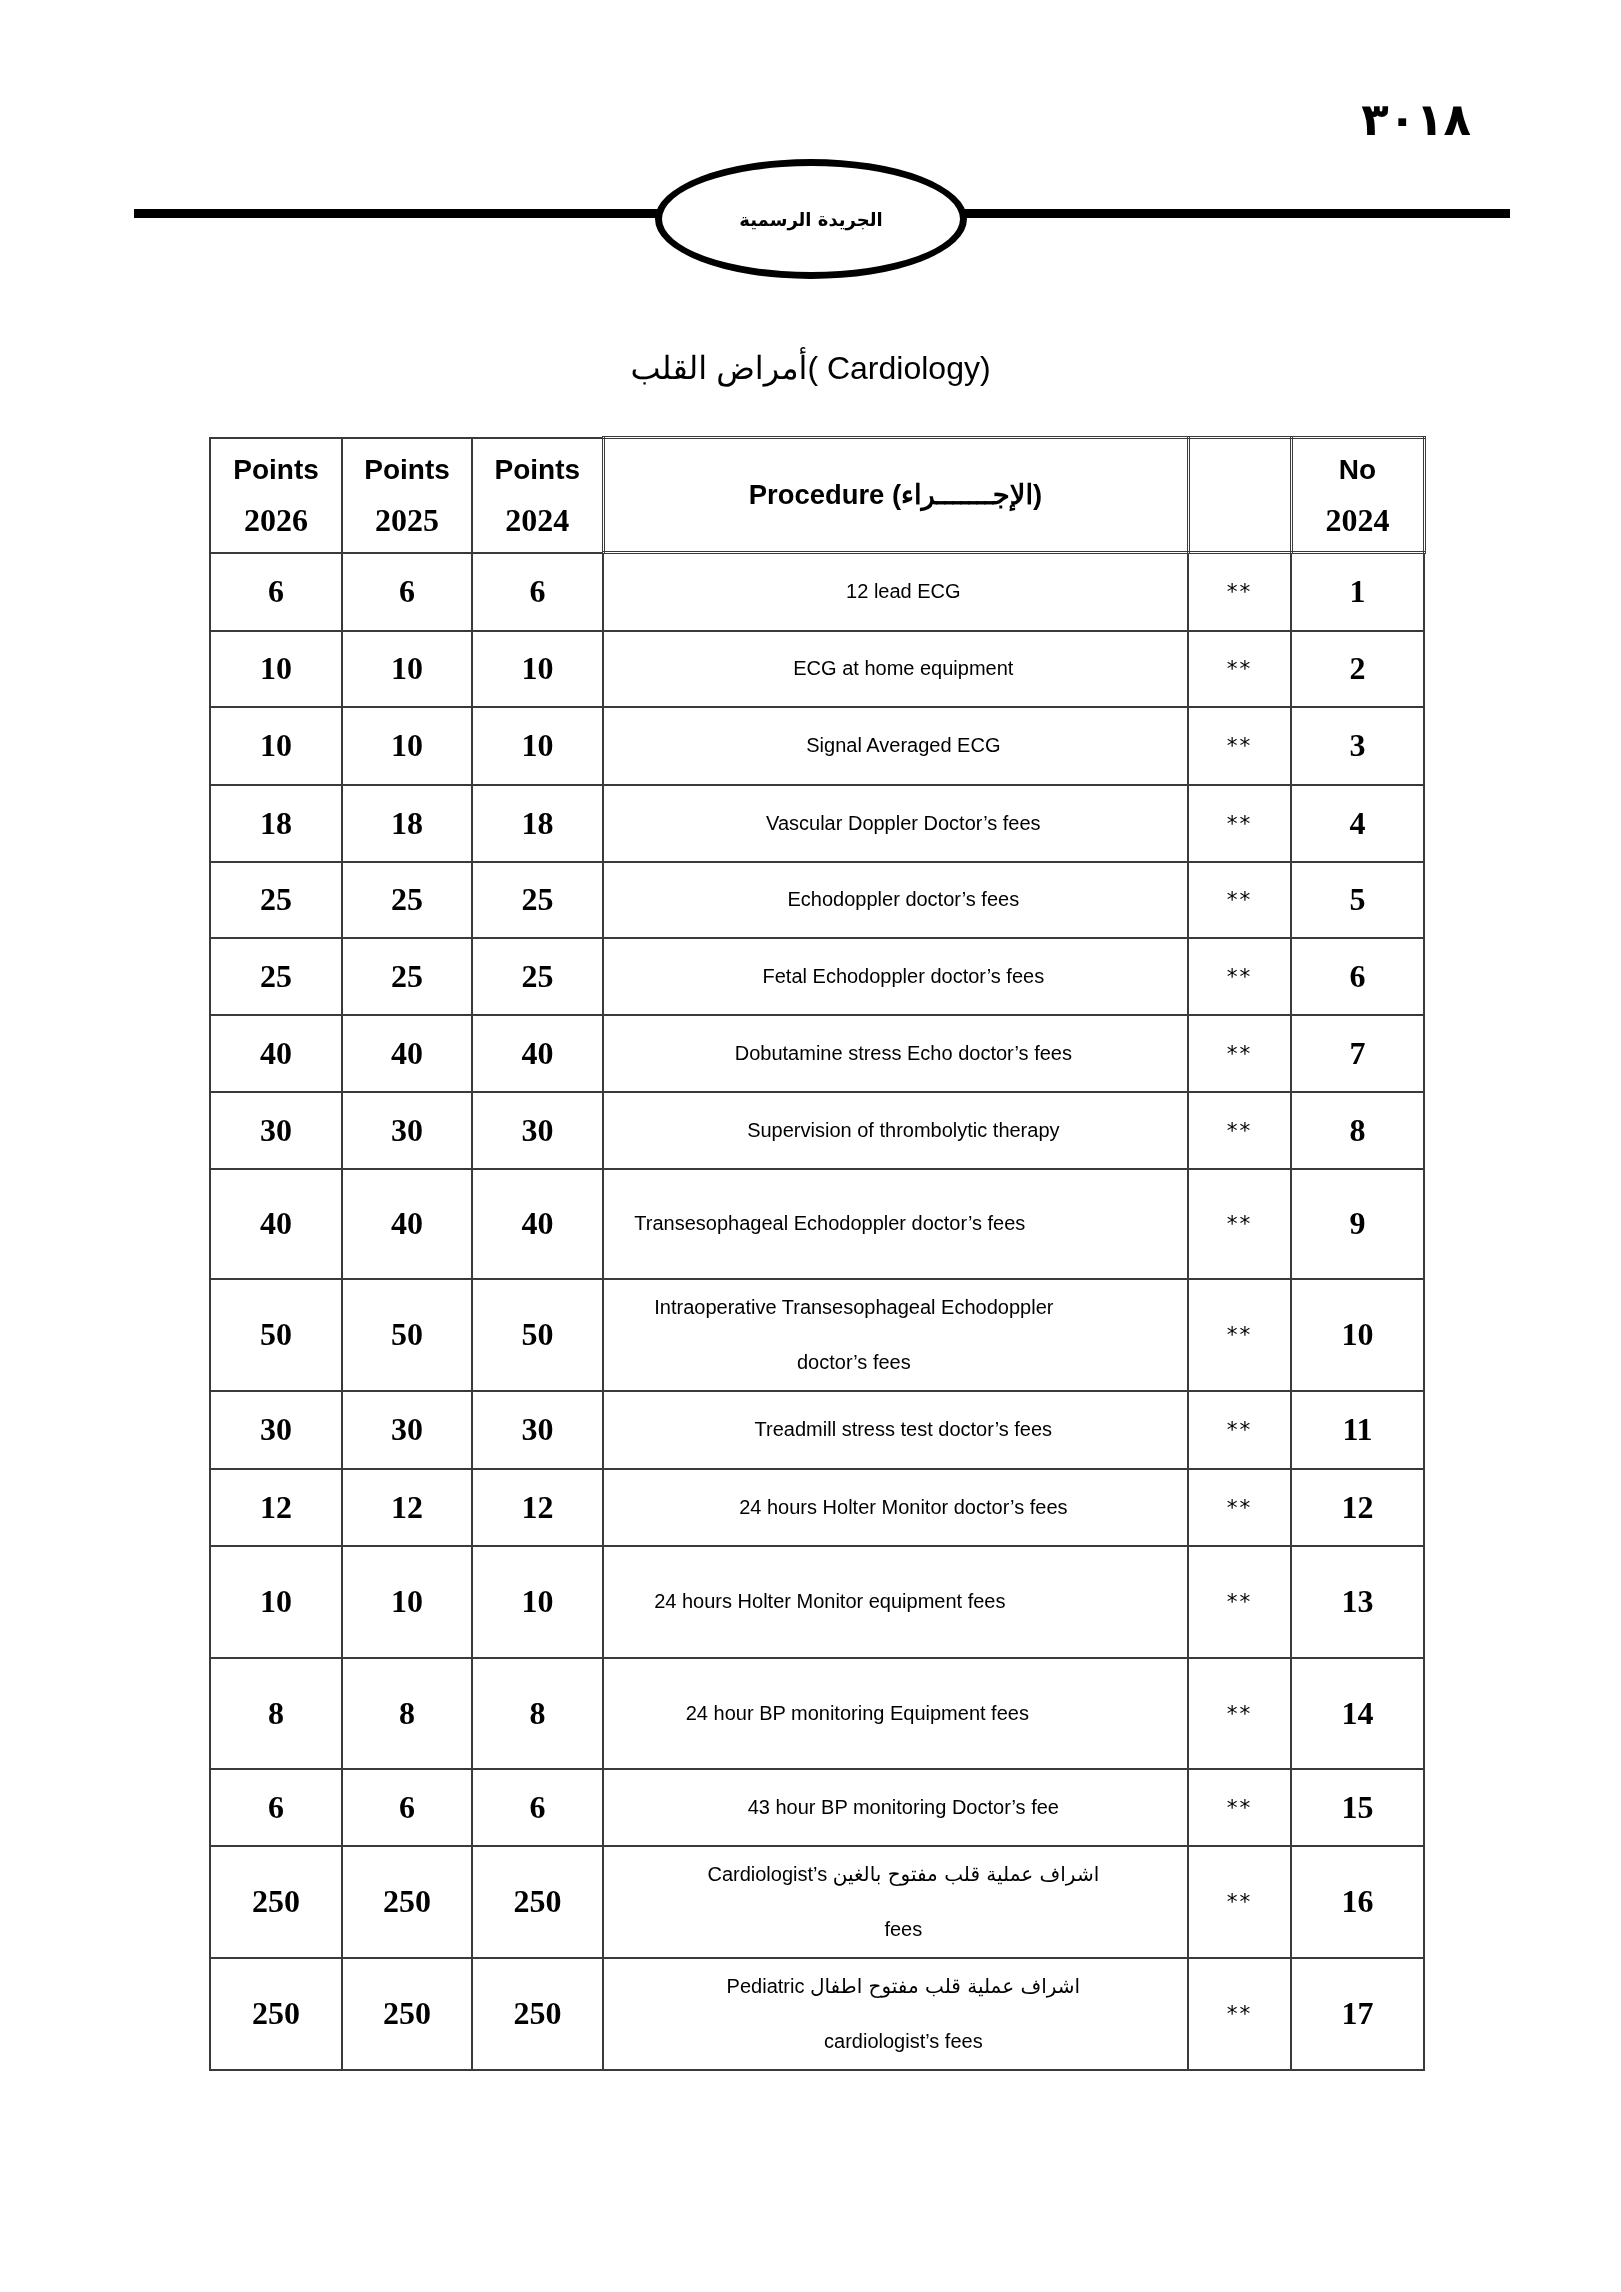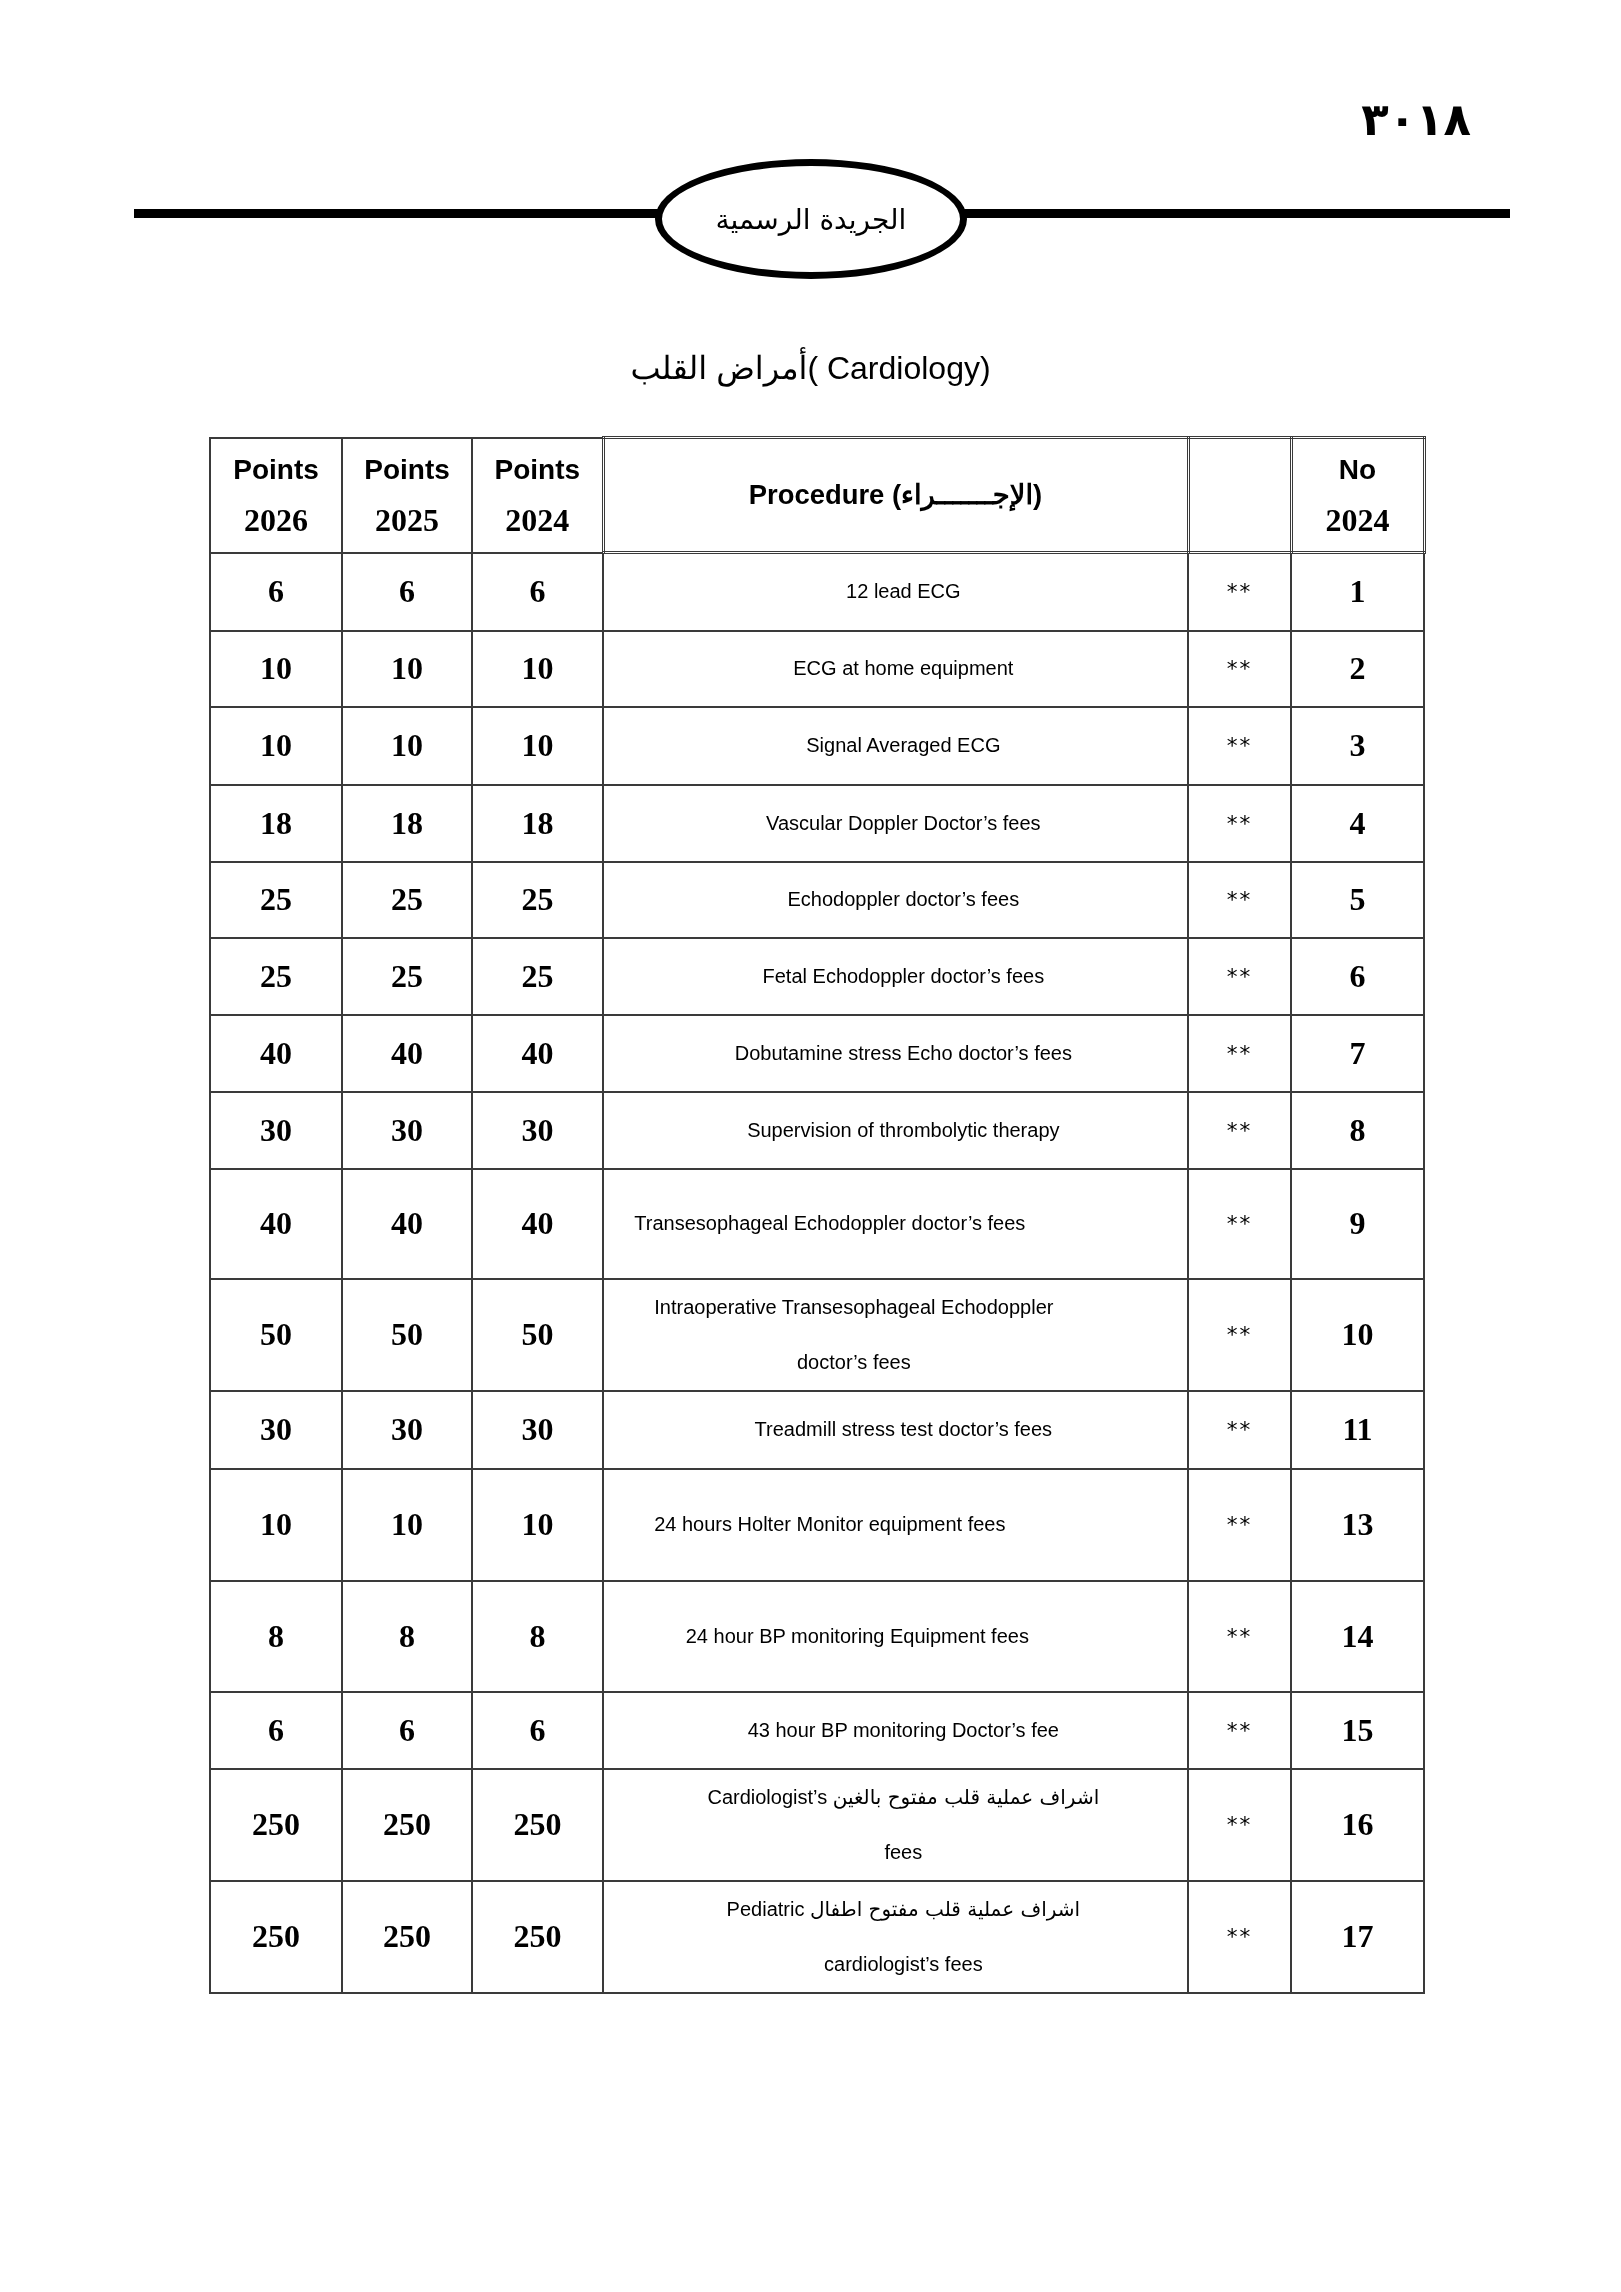--- a/index.html
+++ b/index.html
@@ -2,21 +2,21 @@
 <html><head>
 <meta charset="utf-8">
 <style>
   html, body { margin:0; padding:0; background:#fff; }
   body { width:1621px; height:2293px; position:relative; overflow:hidden; font-family:"Liberation Sans", sans-serif; color:#000; }
   .page-num { position:absolute; top:93px; right:150px; font-family:"DejaVu Sans", sans-serif; font-weight:bold; font-size:45px; letter-spacing:5.9px; direction:rtl; }
   .rule { position:absolute; top:209px; height:8.8px; background:#000; }
   .rule.left { left:134px; width:524px; }
   .rule.right { left:961px; width:549px; }
   .oval { position:absolute; left:655px; top:159px; width:312px; height:120px; box-sizing:border-box; border:7.8px solid #000; border-radius:50%; background:#fff; display:flex; align-items:center; justify-content:center; }
-  .oval span { font-family:"DejaVu Sans", sans-serif; font-weight:normal; font-size:28px; direction:rtl; }
+  .oval span { font-family:"DejaVu Sans", sans-serif; font-weight:bold; font-size:18px; direction:rtl; }
   .section-title { position:absolute; top:343px; left:0; width:1621px; text-align:center; font-size:32px;margin-top:6px; }
   table { position:absolute; left:209px; top:436px; width:1215px; border-collapse:collapse; table-layout:fixed; }
   td, th { border:2px solid #3a3a3a; text-align:center; vertical-align:middle; padding:0; }
   th { font-weight:bold; }
   .hdr-top { font-family:"Liberation Sans", sans-serif; font-size:28px; font-weight:bold; line-height:51px; display:block; }
   .hdr-bot { font-family:"Liberation Serif", serif; font-size:32px; font-weight:bold; line-height:51px; display:block; }
   .proc-h { font-size:27.4px; font-weight:bold; border:3.9px double #3a3a3a; }
   .num { font-family:"Liberation Serif", serif; font-weight:bold; font-size:32px; }
   .proc { text-align:center; padding-left:15.7px; font-weight:normal; font-size:20px; line-height:55px; }
   .star { font-size:21.6px; font-family:"DejaVu Sans", sans-serif; letter-spacing:2px; }
@@ -147,20 +147,28 @@
         <td class="num">10</td>
       </tr>
       <tr style="height: 78px;">
         <td class="num">30</td>
         <td class="num">30</td>
         <td class="num">30</td>
         <td class="proc">Treadmill stress test doctor’s fees</td>
         <td class="star">**</td>
         <td class="num">11</td>
       </tr>
+      <tr style="height: 77px;">
+        <td class="num">12</td>
+        <td class="num">12</td>
+        <td class="num">12</td>
+        <td class="proc">24 hours Holter Monitor doctor’s fees</td>
+        <td class="star">**</td>
+        <td class="num">12</td>
+      </tr>
       <tr style="height: 112px;">
         <td class="num">10</td>
         <td class="num">10</td>
         <td class="num">10</td>
         <td class="proc" style="padding-right: 147px;">24 hours Holter Monitor equipment fees</td>
         <td class="star">**</td>
         <td class="num">13</td>
       </tr>
       <tr style="height: 111px;">
         <td class="num">8</td>

